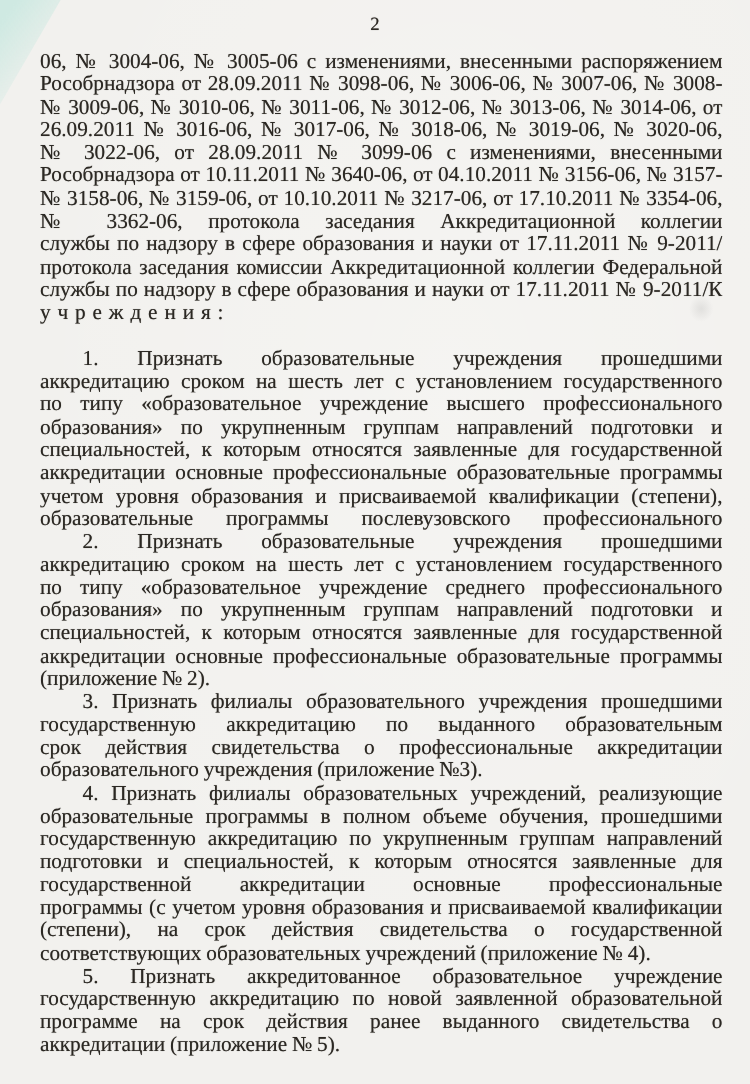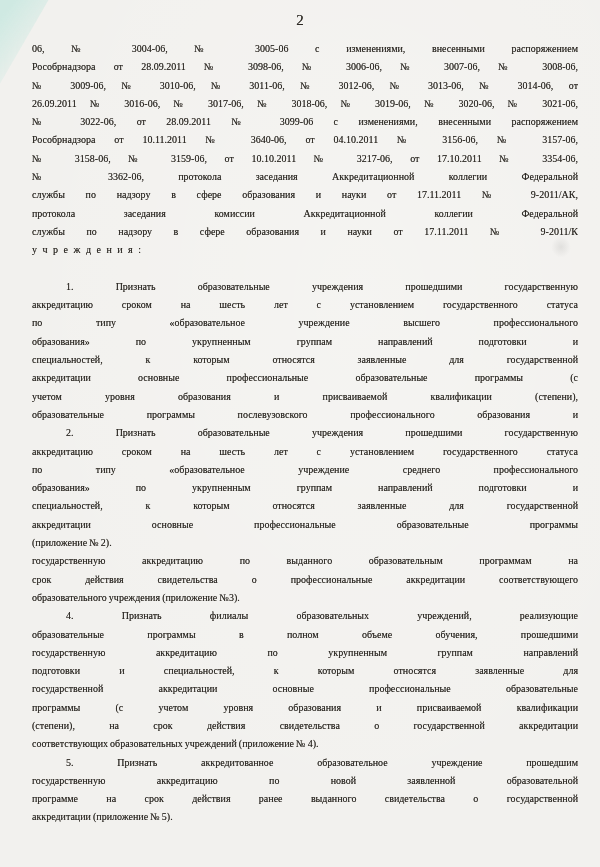--- a/index.html
+++ b/index.html
@@ -55,21 +55,21 @@
   }
   .doc-body {
     position: absolute;
     top: 40px;
     left: 32px;
     width: 546px;
   }
   .line {
     height: 18.3px;
     line-height: 18.3px;
-    font-size: 10px;
+    font-size: 17px;
     text-align: justify;
     text-align-last: justify;
     overflow: hidden;
     word-spacing: -0.4px;
     text-shadow: 0 0 0.6px rgba(46,42,36,0.65);
   }
   .line.last-left {
     text-align-last: left;
   }
   .line.indent {
@@ -113,20 +113,21 @@
       <div class="line">аккредитации основные профессиональные образовательные программы (с</div>
       <div class="line">учетом уровня образования и присваиваемой квалификации (степени),</div>
       <div class="line">образовательные программы послевузовского профессионального образования и</div>
       <div class="line indent">2.&nbsp;Признать образовательные учреждения прошедшими государственную</div>
       <div class="line">аккредитацию сроком на шесть лет с установлением государственного статуса</div>
       <div class="line">по типу «образовательное учреждение среднего профессионального</div>
       <div class="line">образования» по укрупненным группам направлений подготовки и</div>
       <div class="line">специальностей, к которым относятся заявленные для государственной</div>
       <div class="line">аккредитации основные профессиональные образовательные программы</div>
       <div class="line last-left">(приложение №&nbsp;2).</div>
+      <div class="line indent">3.&nbsp;Признать филиалы образовательного учреждения прошедшими</div>
       <div class="line">государственную аккредитацию по выданного образовательным программам на</div>
       <div class="line">срок действия свидетельства о профессиональные аккредитации соответствующего</div>
       <div class="line last-left">образовательного учреждения (приложение №3).</div>
       <div class="line indent">4.&nbsp;Признать филиалы образовательных учреждений, реализующие</div>
       <div class="line">образовательные программы в полном объеме обучения, прошедшими</div>
       <div class="line">государственную аккредитацию по укрупненным группам направлений</div>
       <div class="line">подготовки и специальностей, к которым относятся заявленные для</div>
       <div class="line">государственной аккредитации основные профессиональные образовательные</div>
       <div class="line">программы (с учетом уровня образования и присваиваемой квалификации</div>
       <div class="line">(степени), на срок действия свидетельства о государственной аккредитации</div>

